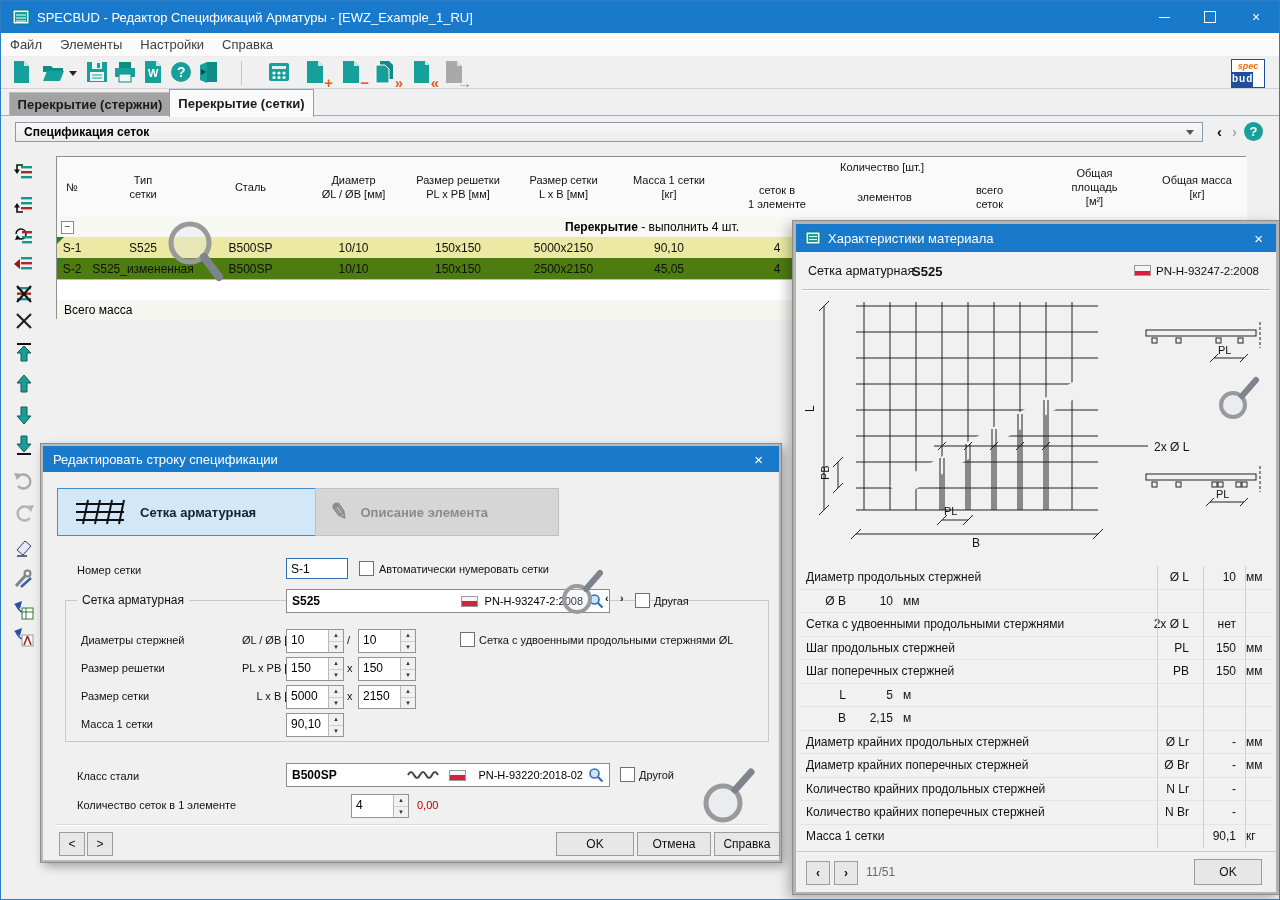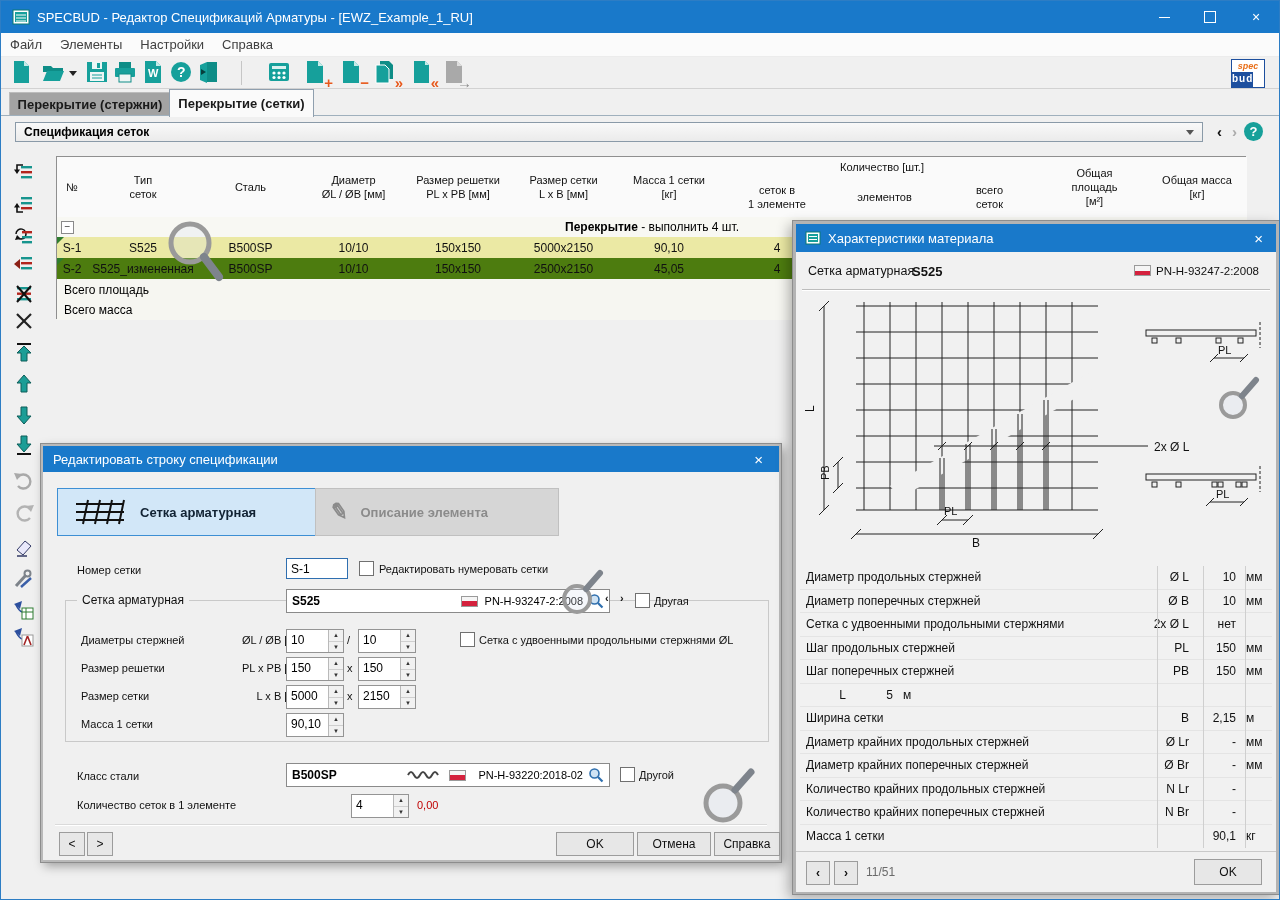--- a/index.html
+++ b/index.html
@@ -330,21 +330,21 @@
         <polygon points="1,5 9,2 7,10" fill="#2c4f9e"></polygon>
         <path d="M3 6 q3 6 6 7" stroke="#2c4f9e" stroke-width="1.6" fill="none"></path>
         <rect x="9" y="9" width="11" height="11" fill="#fff" stroke="#9a9a9a"></rect>
         <path d="M14.5 10 L11 19 M14.5 10 L18 19" stroke="#a32424" stroke-width="1.6" fill="none"></path>
       </svg></span>
 
   <div class="a spec-table">
 
     <div class="hc" style="left:0;top:0;width:30px;height:60px">№</div>
     <div class="hc" style="left:30px;top:0;width:112px;height:60px">Тип
-сеток</div>
+сетки</div>
     <div class="hc" style="left:142px;top:0;width:103px;height:60px">Сталь</div>
     <div class="hc" style="left:245px;top:0;width:103px;height:60px">Диаметр
 ØL / ØB [мм]</div>
     <div class="hc" style="left:348px;top:0;width:106px;height:60px">Размер решетки
 PL x PB [мм]</div>
     <div class="hc" style="left:454px;top:0;width:105px;height:60px">Размер сетки
 L x B [мм]</div>
     <div class="hc" style="left:559px;top:0;width:106px;height:60px">Масса 1 сетки
 [кг]</div>
     <div class="hc" style="left:665px;top:0;width:320px;height:20px">Количество [шт.]</div>
@@ -381,21 +381,20 @@
       <div class="tc" style="left:30px;top:101px;width:112px;height:21px">S525_измененная</div>
       <div class="tc" style="left:142px;top:101px;width:103px;height:21px">B500SP</div>
       <div class="tc" style="left:245px;top:101px;width:103px;height:21px">10/10</div>
       <div class="tc" style="left:348px;top:101px;width:106px;height:21px">150x150</div>
       <div class="tc" style="left:454px;top:101px;width:105px;height:21px">2500x2150</div>
       <div class="tc" style="left:559px;top:101px;width:106px;height:21px">45,05</div>
       <div class="tc" style="left:665px;top:101px;width:110px;height:21px">4</div>
       <div class="tc" style="left:775px;top:101px;width:415px;height:21px;border-right:none"></div>
     </div>
 
-    <div class="totrow" style="left:0;top:122px;width:1190px;height:21px">Всего площадь</div>
     <div class="totrow" style="left:0;top:143px;width:1190px;height:20px;border-bottom:none">Всего масса</div>
   </div>
 
   <div class="a dialog">
     <div class="dlg-title">
       <span>Редактировать строку спецификации</span>
       <span class="dlg-close"><span>×</span></span>
     </div>
     <div class="dlg-body">
       <div class="bigbtn on" style="left:14px;top:16px;width:251px;height:46px">
@@ -413,21 +412,21 @@
         <span>Сетка арматурная</span>
       </div>
       <div class="bigbtn off" style="left:272px;top:16px;width:214px;height:46px">
         <span style="font-size:22px;color:#8b8b8b;transform:rotate(10deg)">✎</span>
         <span>Описание элемента</span>
       </div>
 
       <span class="lb" style="left:34px;top:92px">Номер сетки</span>
       <input class="txt-in" style="left: 243px; top: 86px; width: 62px; height: 21px;" value="S-1">
       <span class="chk" style="left:316px;top:89px"></span>
-      <span class="lb" style="left:336px;top:91px">Редактировать нумеровать сетки</span>
+      <span class="lb" style="left:336px;top:91px">Автоматически нумеровать сетки</span>
 
       <div class="fieldset" style="left:22px;top:128px;width:702px;height:140px"></div>
       <span class="legend" style="left:34px;top:121px">Сетка арматурная</span>
 
       <div class="ibx pick" style="left:243px;top:117px;width:312px;height:22px">
         <span class="val">S525</span>
         <span class="flag std">
             <i class="fw"></i>
             <i class="fr"></i>
           </span>
@@ -668,21 +667,20 @@
       </svg>
 
       <div class="props">
         <div class="prow">
             <span class="pn">Диаметр продольных стержней</span>
             <span class="ps">Ø L</span>
             <span class="pv">10</span>
             <span class="pu">мм</span>
           </div>
         <div class="prow">
-            <span class="pn">Диаметр поперечных стержней</span>
             <span class="ps">Ø B</span>
             <span class="pv">10</span>
             <span class="pu">мм</span>
           </div>
         <div class="prow">
             <span class="pn">Сетка с удвоенными продольными стержнями</span>
             <span class="ps">2x Ø L</span>
             <span class="pv">нет</span>
             <span class="pu"></span>
           </div>
@@ -697,21 +695,20 @@
             <span class="ps">PB</span>
             <span class="pv">150</span>
             <span class="pu">мм</span>
           </div>
         <div class="prow">
             <span class="ps">L</span>
             <span class="pv">5</span>
             <span class="pu">м</span>
           </div>
         <div class="prow">
-            <span class="pn">Ширина сетки</span>
             <span class="ps">B</span>
             <span class="pv">2,15</span>
             <span class="pu">м</span>
           </div>
         <div class="prow">
             <span class="pn">Диаметр крайних продольных стержней</span>
             <span class="ps">Ø Lr</span>
             <span class="pv">-</span>
             <span class="pu">мм</span>
           </div>

